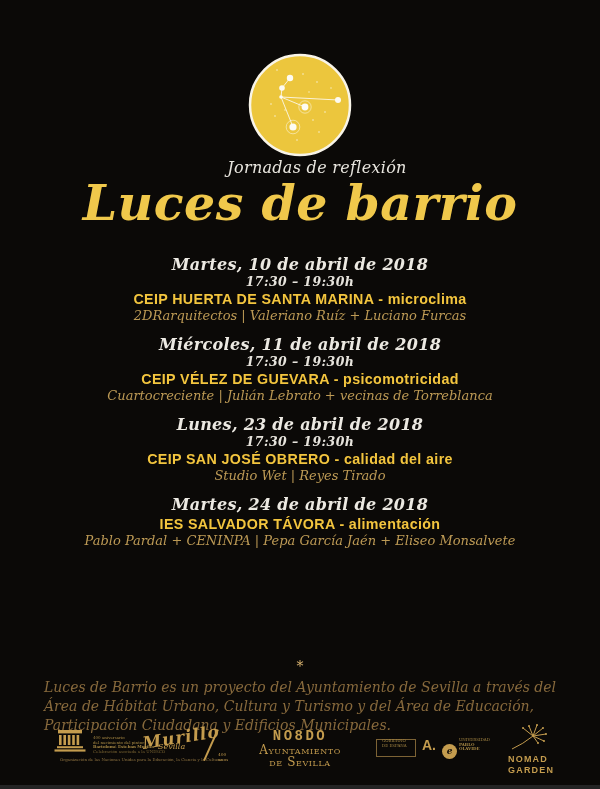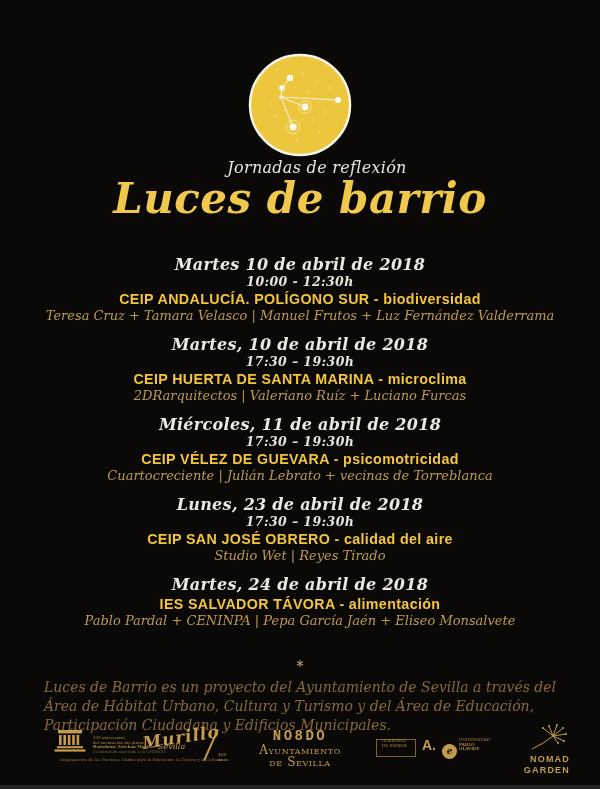--- a/index.html
+++ b/index.html
@@ -10,21 +10,21 @@
   }
   
   .moon { position:absolute; left:247px; top:52px; width:106px; height:106px; }
   
   .series {
     position:absolute; top:158px; left:17px; width:600px; text-align:center;
     font-style:italic; font-size:16px; color:#e9e6df; letter-spacing:.3px;
   }
   .title {
     position:absolute; top:174px; left:0; width:600px; text-align:center;
-    font-style:italic; font-weight:bold; font-size:42px; color:#f0c84b;
+    font-style:italic; font-weight:bold; font-size:49px; color:#f0c84b;
     letter-spacing:.5px;
   }
   
   .events {
     position:absolute; top:255px; left:0; width:600px;
     display:flex; flex-direction:column; gap:12px; text-align:center;
   }
   .event-date {
     font-size:16px; line-height:19px; font-style:italic; font-weight:bold;
     color:#ece9e2; letter-spacing:.3px;
@@ -81,21 +81,21 @@
   .ace { left:422px; top:14px; width:20px; text-align:left; }
   .ace-mark { font-family:"Liberation Sans", sans-serif; font-weight:bold; font-size:14px; line-height:14px; }
 
   .olavide { left:442px; top:13px; display:flex; align-items:center; gap:2px; }
   .ola-circle { width:15px; height:15px; border-radius:50%; background:#c49c4e;
                 display:flex; align-items:center; justify-content:center;
                 color:#15100a; font-weight:bold; font-size:9px; font-style:italic; }
   .ola-text { color:#a98a45; }
   .ola-text .big { font-weight:bold; }
 
-  .nomad { left:508px; top:0; width:62px; text-align:right; }
+  .nomad { left:508px; top:0; width:62px; text-align:left; }
   .nomad-text { font-family:"Liberation Sans", sans-serif; font-weight:bold;
                 font-size:9px; line-height:9.5px; letter-spacing:1.2px; margin-top:1px; }
 
   .bottom-strip { position:absolute; left:0; bottom:0; width:600px; height:4px; background:#242424; }
 </style>
 </head>
 <body>
 
 <div class="poster">
 
@@ -134,26 +134,20 @@
           <circle cx="84" cy="36" r="0.7"></circle>
       </g>
     </svg>
   </div>
 
   <div class="series">Jornadas de reflexión</div>
   <div class="title">Luces de barrio</div>
 
   <div class="events">
     <div class="event">
-      <div class="event-date">Martes 10 de abril de 2018</div>
-      <div class="event-time">10:00 - 12:30h</div>
-      <div class="event-heading">CEIP ANDALUCÍA. POLÍGONO SUR - biodiversidad</div>
-      <div class="event-speakers">Teresa Cruz + Tamara Velasco | Manuel Frutos + Luz Fernández Valderrama</div>
-    </div>
-    <div class="event">
       <div class="event-date">Martes, 10 de abril de 2018</div>
       <div class="event-time">17:30 – 19:30h</div>
       <div class="event-heading">CEIP HUERTA DE SANTA MARINA - microclima</div>
       <div class="event-speakers">2DRarquitectos | Valeriano Ruíz + Luciano Furcas</div>
     </div>
     <div class="event">
       <div class="event-date">Miércoles, 11 de abril de 2018</div>
       <div class="event-time">17:30 – 19:30h</div>
       <div class="event-heading">CEIP VÉLEZ DE GUEVARA - psicomotricidad</div>
       <div class="event-speakers">Cuartocreciente | Julián Lebrato + vecinas de Torreblanca</div>

